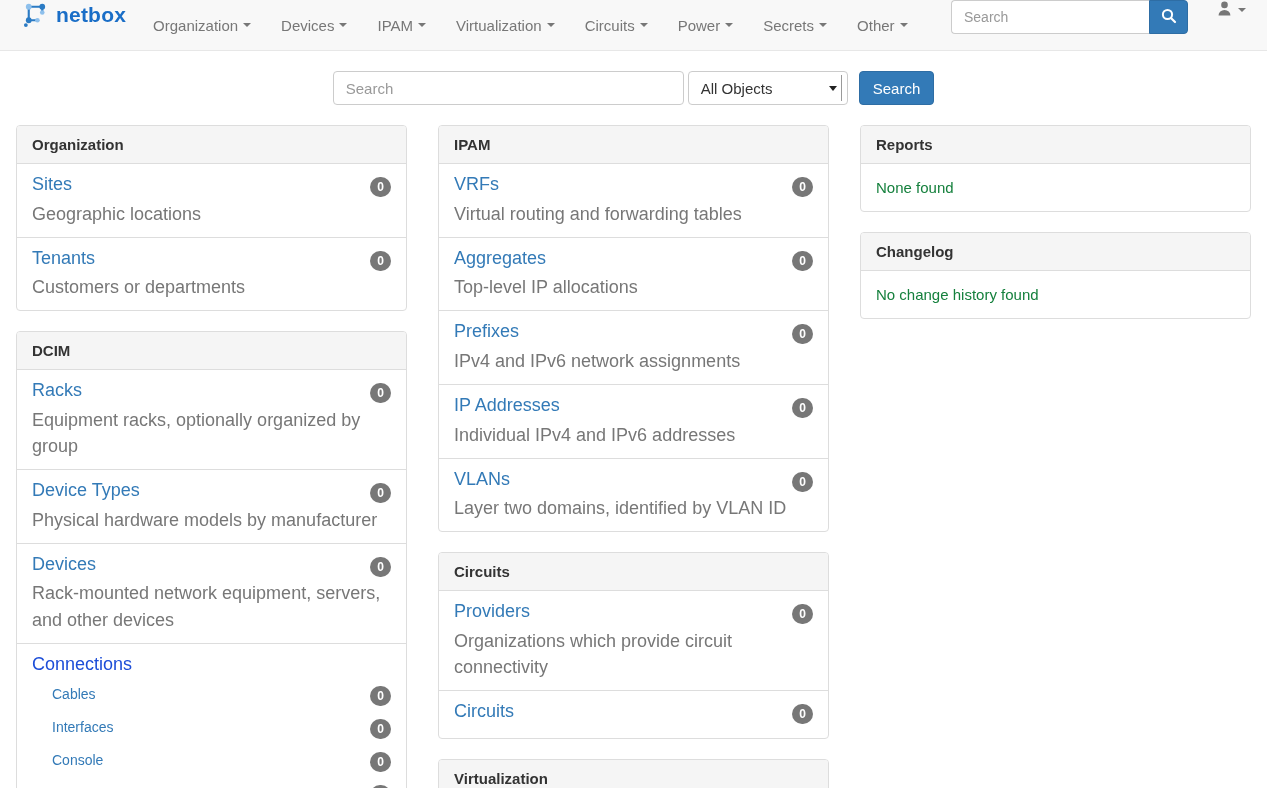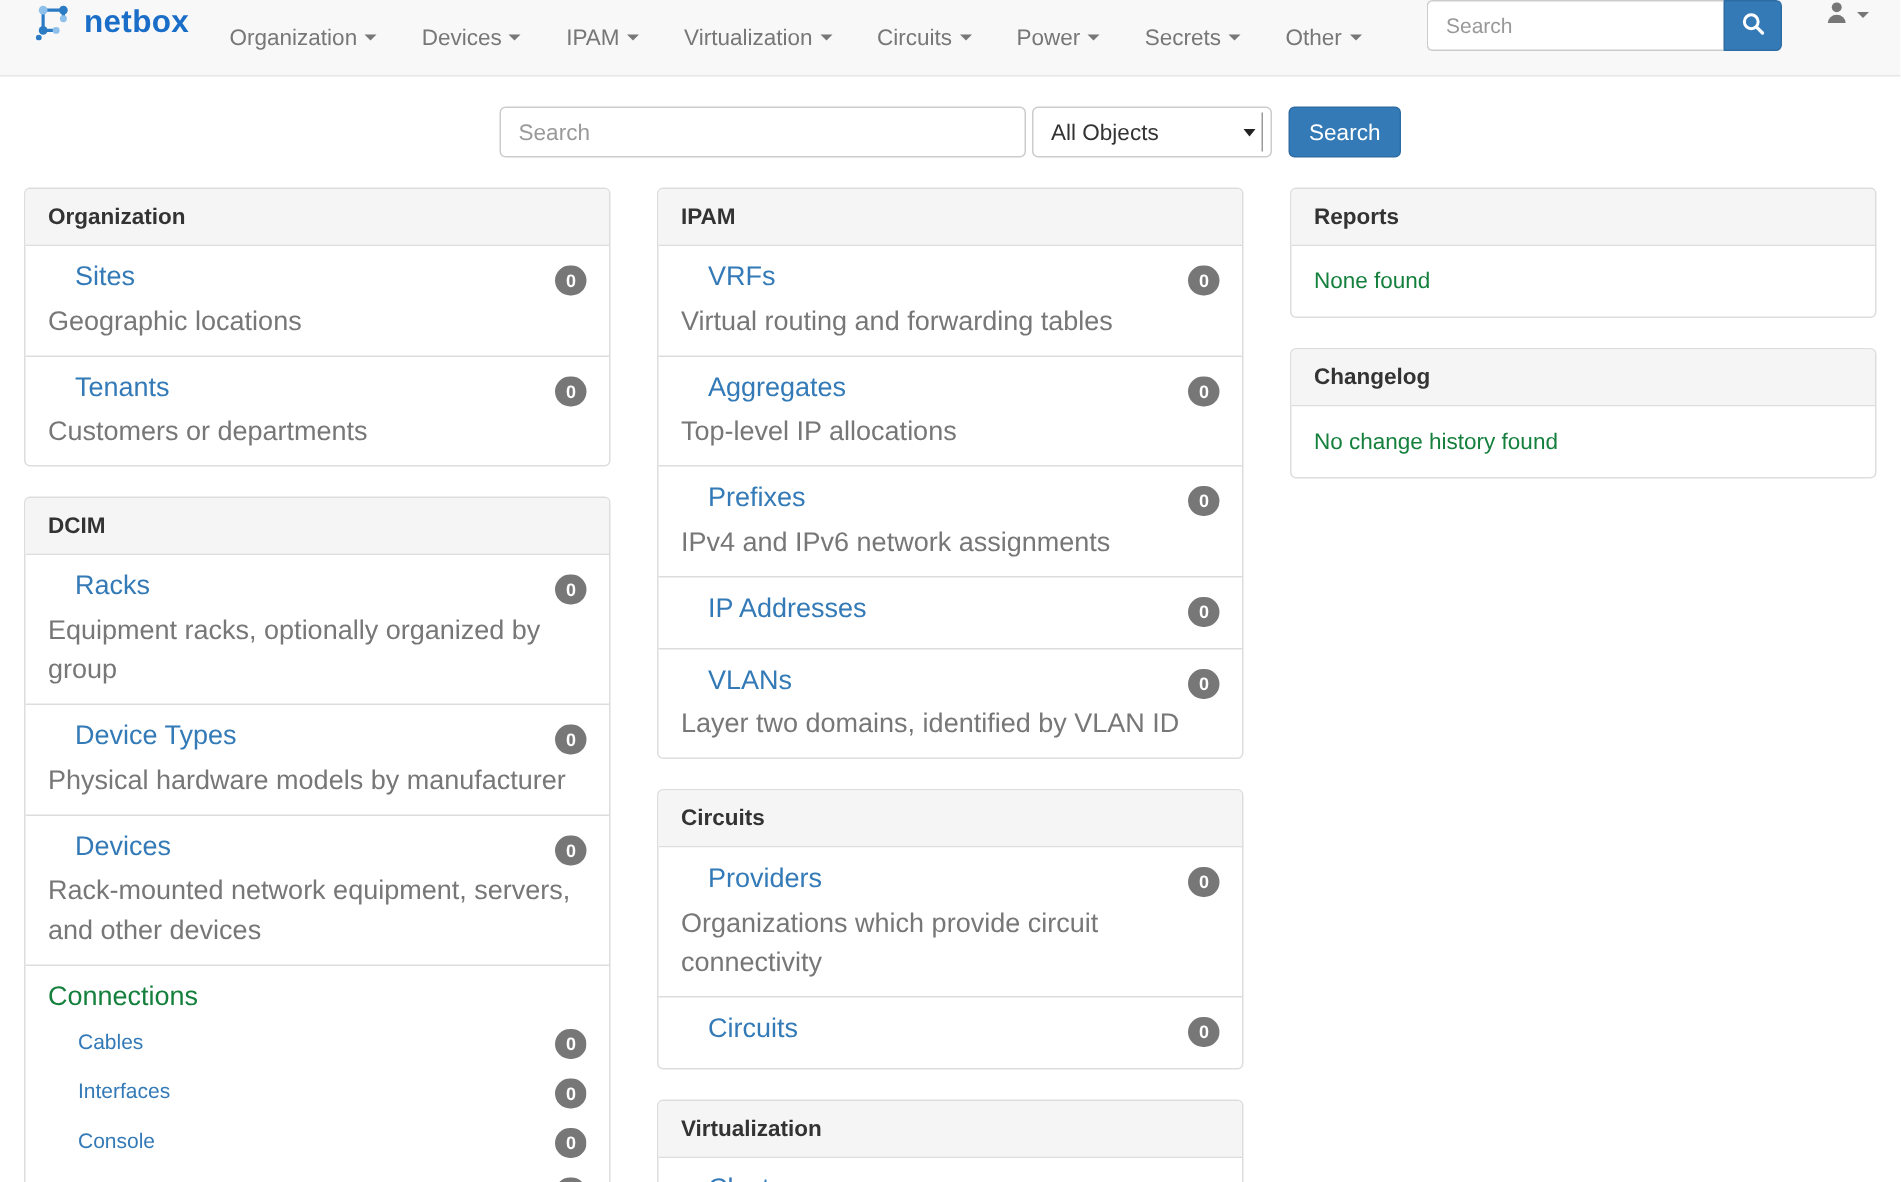--- a/index.html
+++ b/index.html
@@ -56,24 +56,24 @@
     background:#fff; }
   .panel-heading { background:#f5f5f5; border-bottom:1px solid #ddd;
     padding:10px 15px; font-size:15px; font-weight:bold; color:#333;
     border-radius:3px 3px 0 0; }
   .panel-body { padding:15px; color:#15803d; font-size:15px; }
   .list-item { padding:10px 15px; border-bottom:1px solid #ddd; overflow:hidden; }
   .list-item:last-child { border-bottom:none; }
   .badge { float:right; background:#777; color:#fff; font-size:12px;
     font-weight:bold; line-height:1; padding:4px 7px; border-radius:10px;
     min-width:10px; text-align:center; margin-top:3px; }
-  .item-title { font-size:18px; font-weight:normal; margin:0 18px 5px; line-height:1.2; }
+  .item-title { font-size:18px; font-weight:normal; margin:0 0 5px; line-height:1.2; }
   .item-title a { color:#337ab7; }
   .item-desc { color:#777; font-size:18px; line-height:1.45; }
-  .subsection-title { font-size:18px; font-weight:normal; color:#15803d;
+  .subsection-title { font-size:18px; font-weight:normal; color:#1d4ed8;
     margin:0 0 5px; line-height:1.2; }
   .sub-row { padding:6px 0 7px 20px; overflow:hidden; }
   .sub-row a { color:#337ab7; font-size:14px; }
   .sub-row .badge { margin-top:0; }
 </style>
 </head>
 <body>
 
 <div class="navbar">
   <div class="brand">
@@ -236,20 +236,21 @@
         <p class="item-desc">Top-level IP allocations</p>
       </div>
       <div class="list-item">
         <span class="badge">0</span>
         <h4 class="item-title"><a href="#">Prefixes</a></h4>
         <p class="item-desc">IPv4 and IPv6 network assignments</p>
       </div>
       <div class="list-item">
         <span class="badge">0</span>
         <h4 class="item-title"><a href="#">IP Addresses</a></h4>
+        <p class="item-desc">Individual IPv4 and IPv6 addresses</p>
       </div>
       <div class="list-item">
         <span class="badge">0</span>
         <h4 class="item-title"><a href="#">VLANs</a></h4>
         <p class="item-desc">Layer two domains, identified by VLAN ID</p>
       </div>
     </div>
 
     <div class="panel">
       <div class="panel-heading">Circuits</div>

